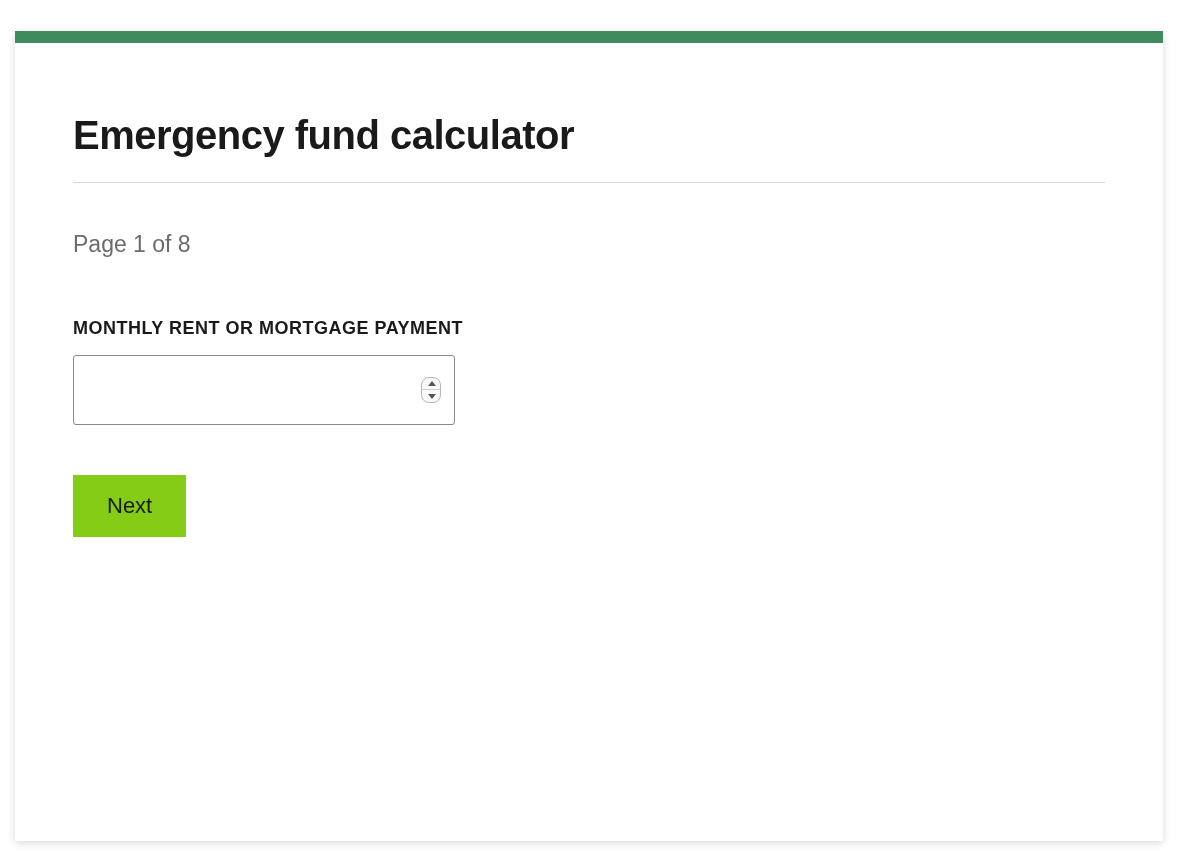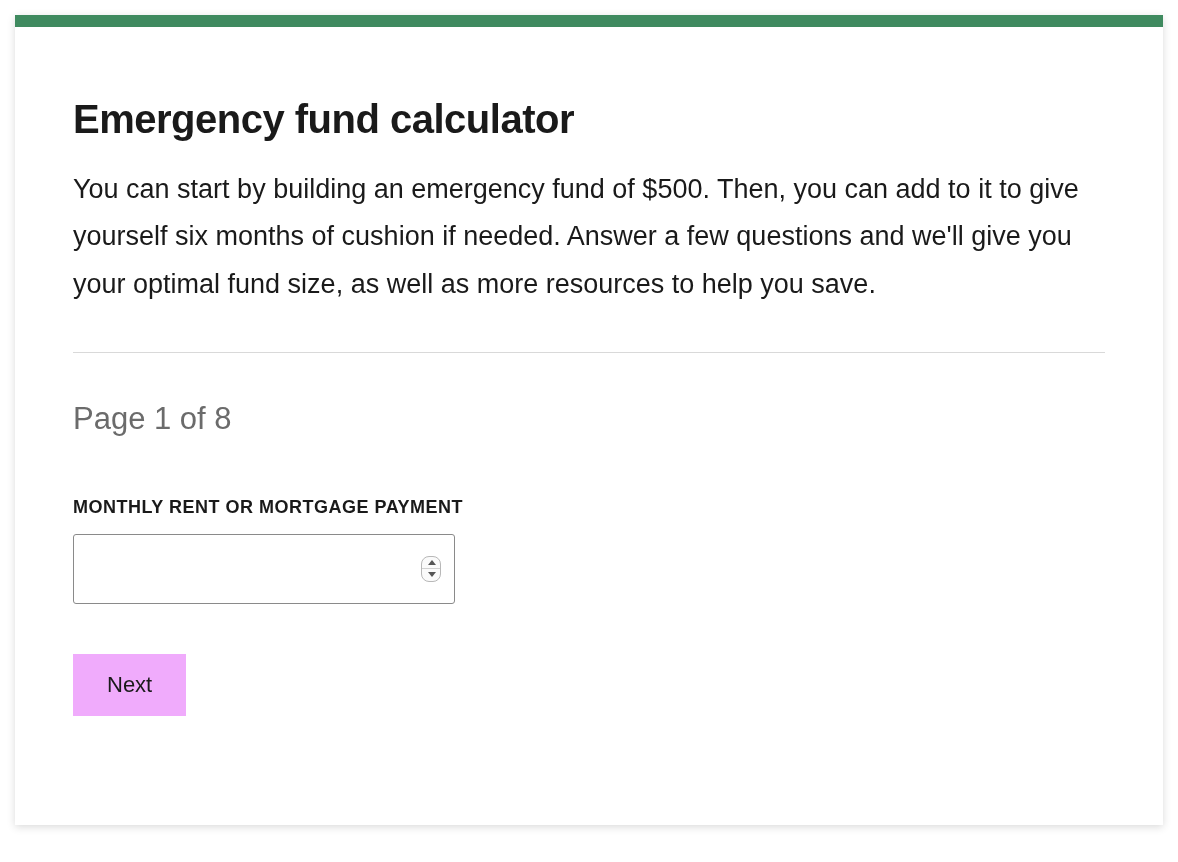--- a/index.html
+++ b/index.html
@@ -11,21 +11,21 @@
       font-family: "Avenir Next", "Avenir", "Segoe UI", Arial, sans-serif;
       background: #ffffff;
       padding: 15px 15px 30px 15px;
     }
     .card {
       background: #ffffff;
       border-top: 12px solid #3f8a5f;
       box-shadow: 0 2px 8px rgba(0,0,0,0.15);
       padding: 70px 58px 58px 58px;
       max-width: 1148px;
-      margin: 0 auto;
+      margin: 16px auto;
       min-height: 810px;
     }
     .title {
       font-size: 40px;
       font-weight: 700;
       color: #1a1a1a;
       margin-bottom: 24px;
       letter-spacing: -0.5px;
     }
     .description {
@@ -34,21 +34,21 @@
       color: #1a1a1a;
       margin-bottom: 44px;
       font-weight: 400;
     }
     hr.divider {
       border: none;
       border-top: 1px solid #d9d9d9;
       margin-bottom: 48px;
     }
     .page-indicator {
-      font-size: 31px;
+      font-size: 23px;
       color: #6b6b6b;
       font-weight: 400;
       margin-bottom: 60px;
     }
     .field-label {
       font-size: 18px;
       font-weight: 600;
       color: #1a1a1a;
       letter-spacing: 0.5px;
       text-transform: uppercase;
@@ -93,36 +93,35 @@
       cursor: pointer;
       font-size: 9px;
       line-height: 1;
       color: #555;
       user-select: none;
     }
     .stepper-btn:first-child {
       border-bottom: 1px solid #d0d0d0;
     }
     .next-btn {
-      background: #f0abfc;
+      background: #84cc16;
       border: none;
       padding: 18px 34px;
       font-size: 22px;
       color: #1a1a1a;
       font-family: inherit;
       cursor: pointer;
       font-weight: 400;
     }
   </style>
 </head>
 <body>
 
 <div class="card">
   <h1 class="title">Emergency fund calculator</h1>
-  <p class="description">You can start by building an emergency fund of $500. Then, you can add to it to give yourself six months of cushion if needed. Answer a few questions and we'll give you your optimal fund size, as well as more resources to help you save.</p>
   <hr class="divider">
   <div class="page-indicator">Page 1 of 8</div>
   <div class="field-label">MONTHLY RENT OR MORTGAGE PAYMENT</div>
   <div class="number-input-wrap">
     <input type="text" class="number-input" value="" style="">
     <div class="stepper">
       <div class="stepper-btn">
         <span>
           <svg width="8" height="5" viewBox="0 0 8 5">
               <path d="M0 5 L4 0 L8 5 Z" fill="#555"></path>

